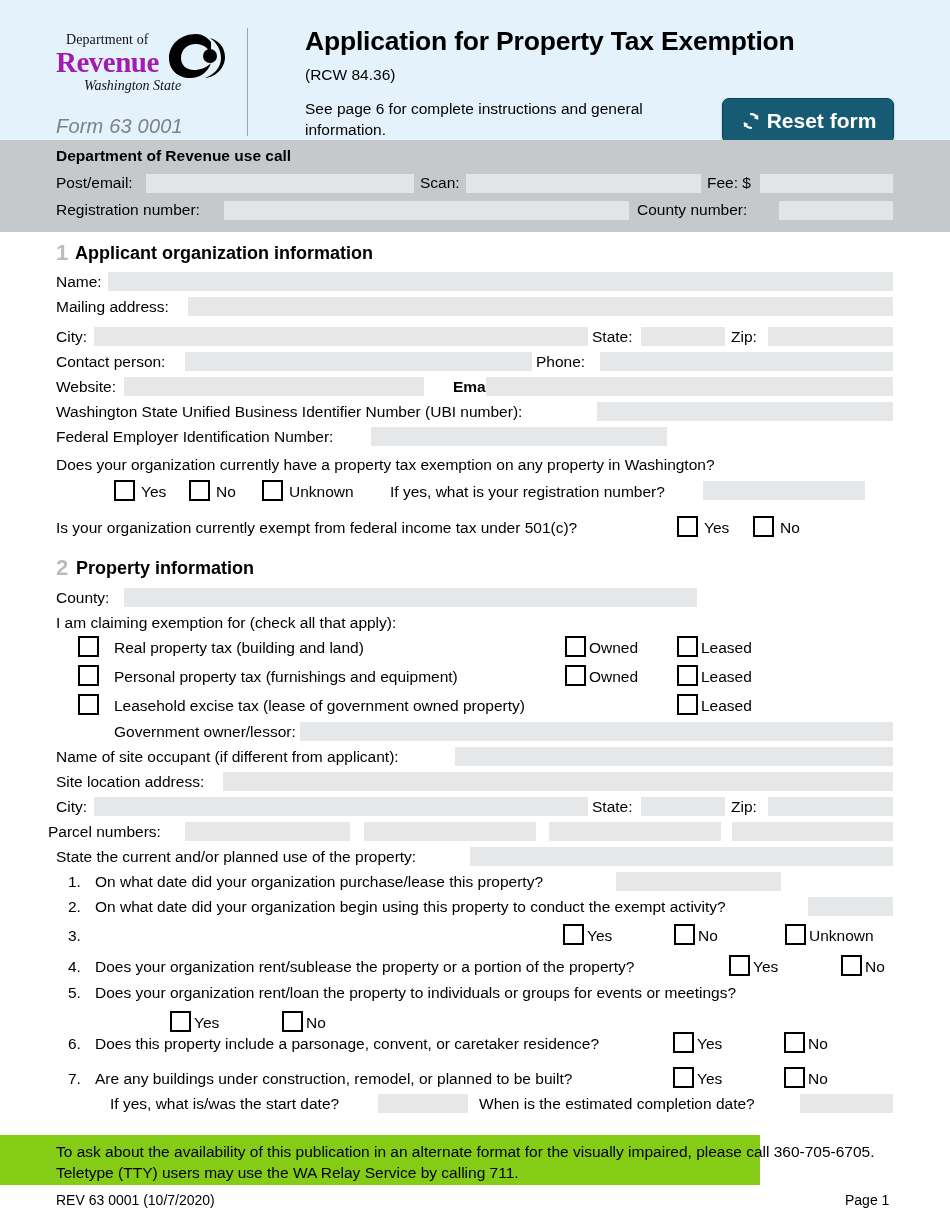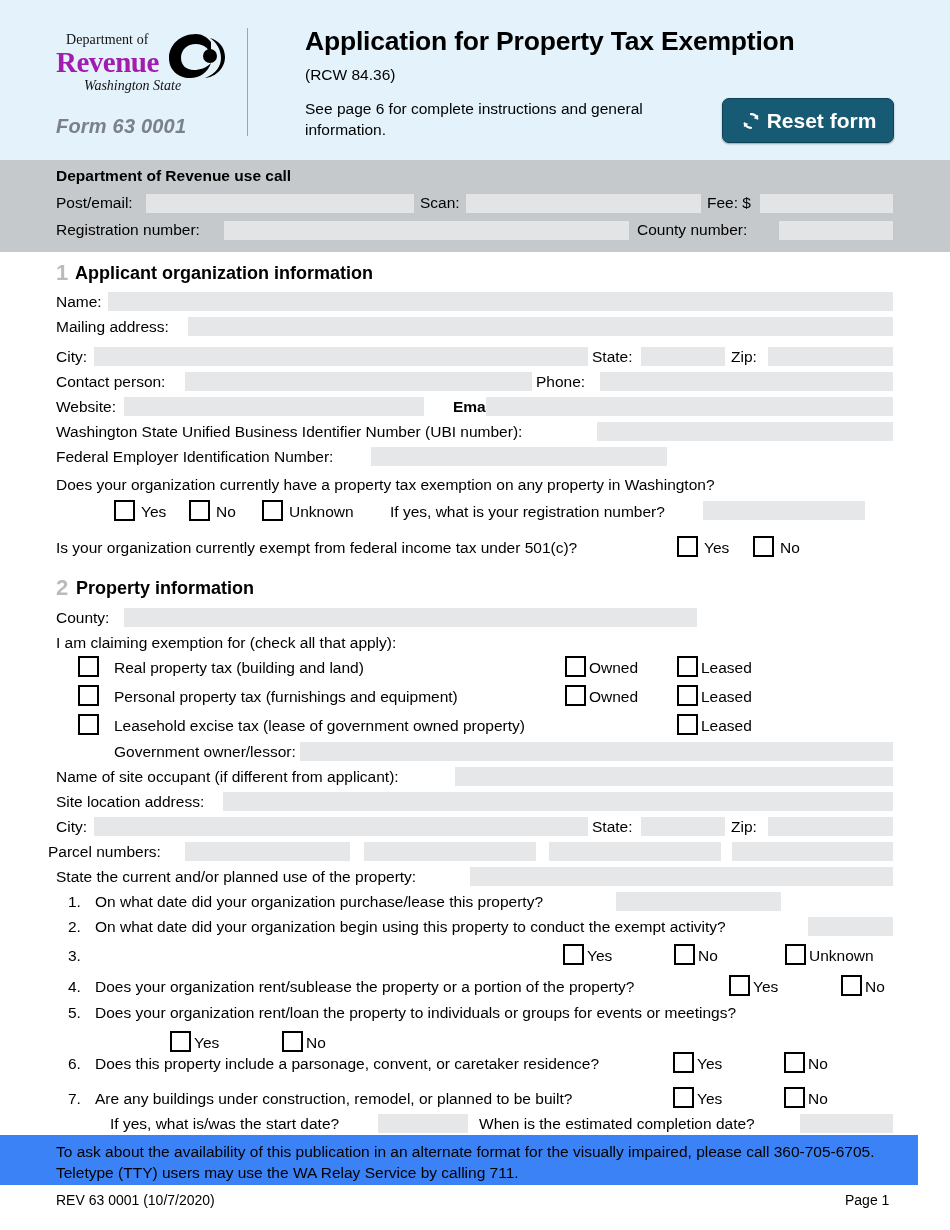--- a/index.html
+++ b/index.html
@@ -14,21 +14,21 @@
     font-family: "Liberation Sans", sans-serif;
     font-size: 15.5px;
     color: #000000;
     position: relative;
     overflow: hidden;
   }
 
   
   .header-band {
     background: #e3f2fb;
-    height: 160px;
+    height: 140px;
     position: relative;
   }
   .logo-block {
     position: absolute;
     left: 56px;
     top: 30px;
     width: 180px;
     text-align: center;
   }
   .logo-mark {
@@ -67,21 +67,21 @@
     font-size: 14px;
     font-style: italic;
     color: #111;
     font-family: "Liberation Serif", serif;
   }
   .form-number {
     position: absolute;
     left: 56px;
     top: 115px;
     font-size: 20px;
-    font-weight: 700;
+    font-weight: 400;
     font-style: italic;
     color: #7b8189;
     letter-spacing: .2px;
   }
   .hdr-divider {
     position: absolute;
     left: 247px;
     top: 28px;
     width: 1px;
     height: 108px;
@@ -181,23 +181,23 @@
     background: #ffffff;
     box-sizing: border-box;
     cursor: pointer;
   }
 
   
   .foot-band {
     position: absolute;
     left: 0;
     top: 1135px;
-    width: 918px;
+    width: 760px;
     height: 50px;
-    background: #3b82f6;
+    background: #84cc16;
   }
   .foot-text {
     position: absolute;
     left: 56px;
     top: 6px;
     width: 830px;
     font-size: 15.5px;
     line-height: 21px;
   }
   .foot-rev {

